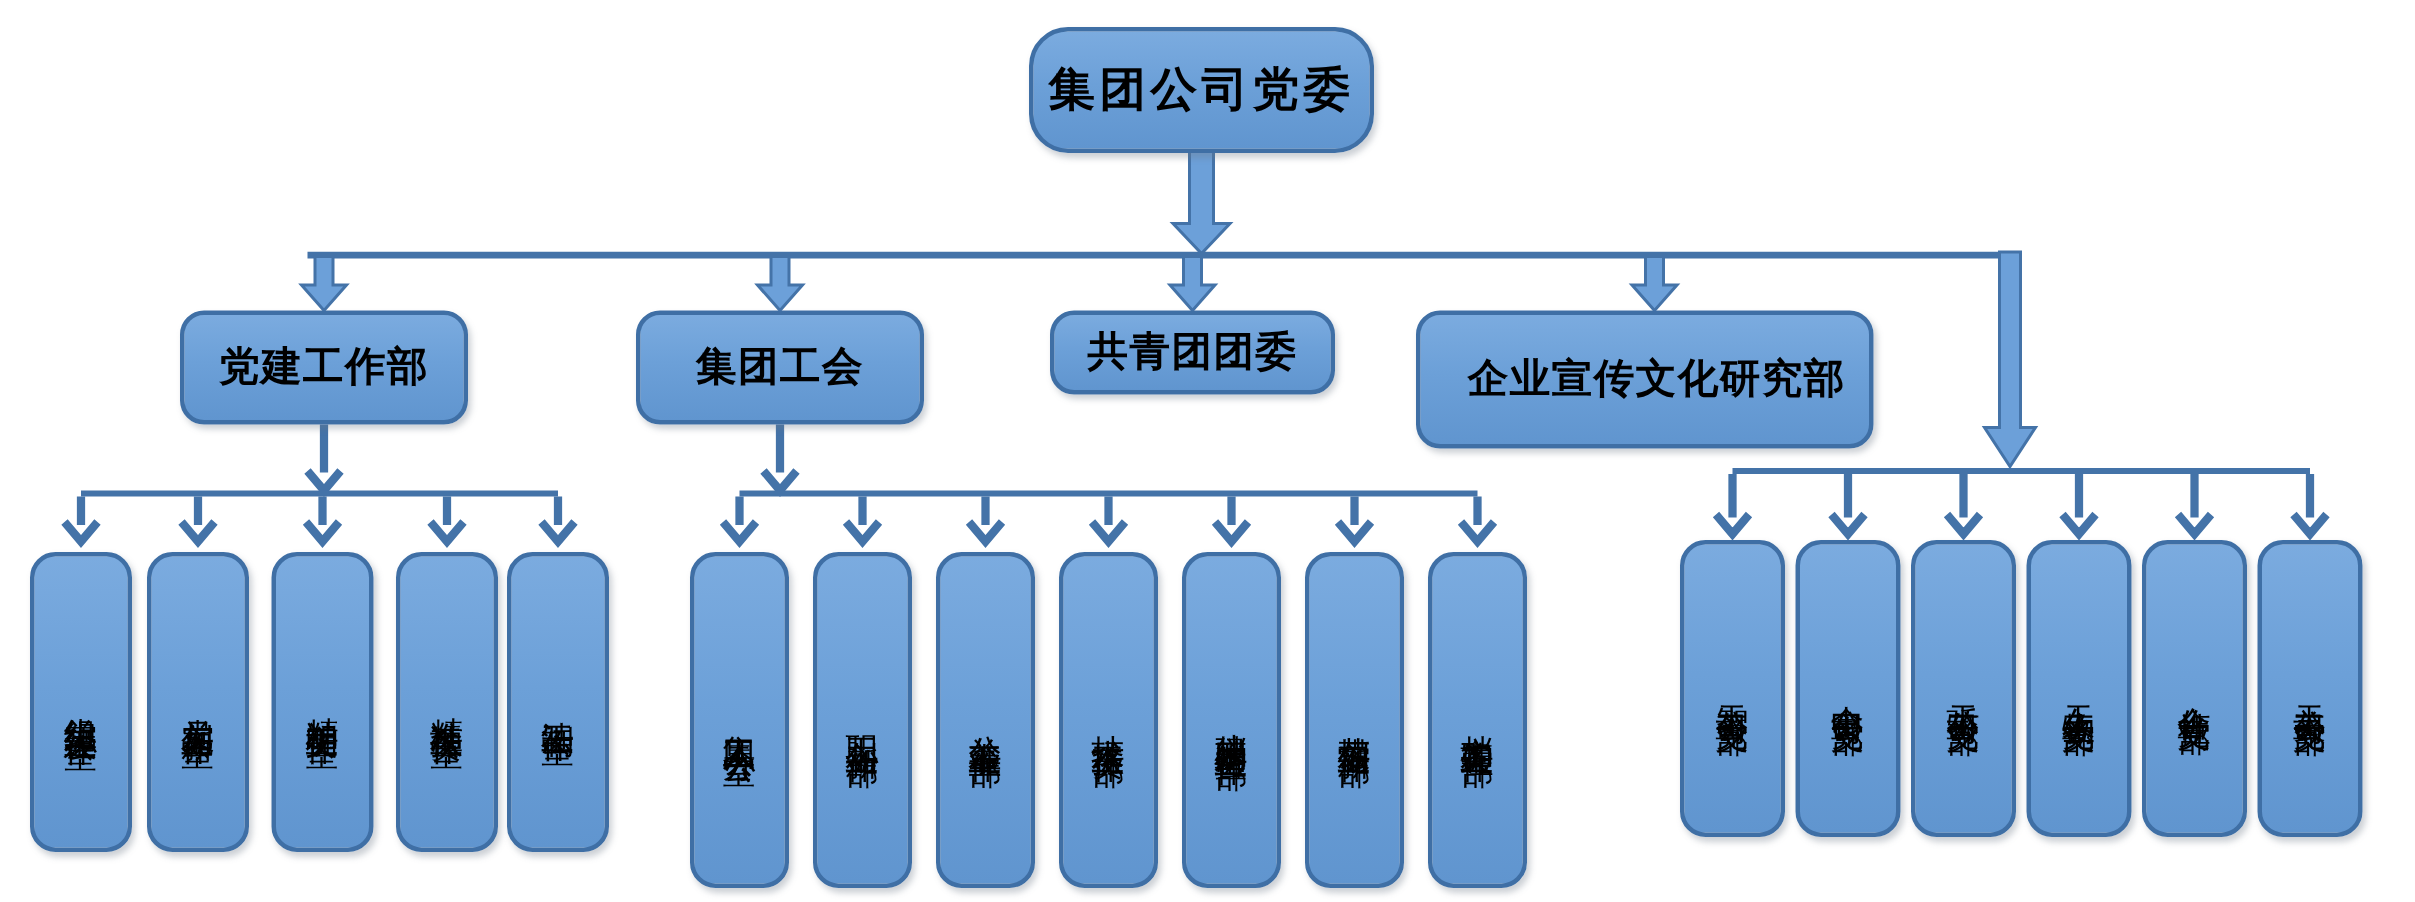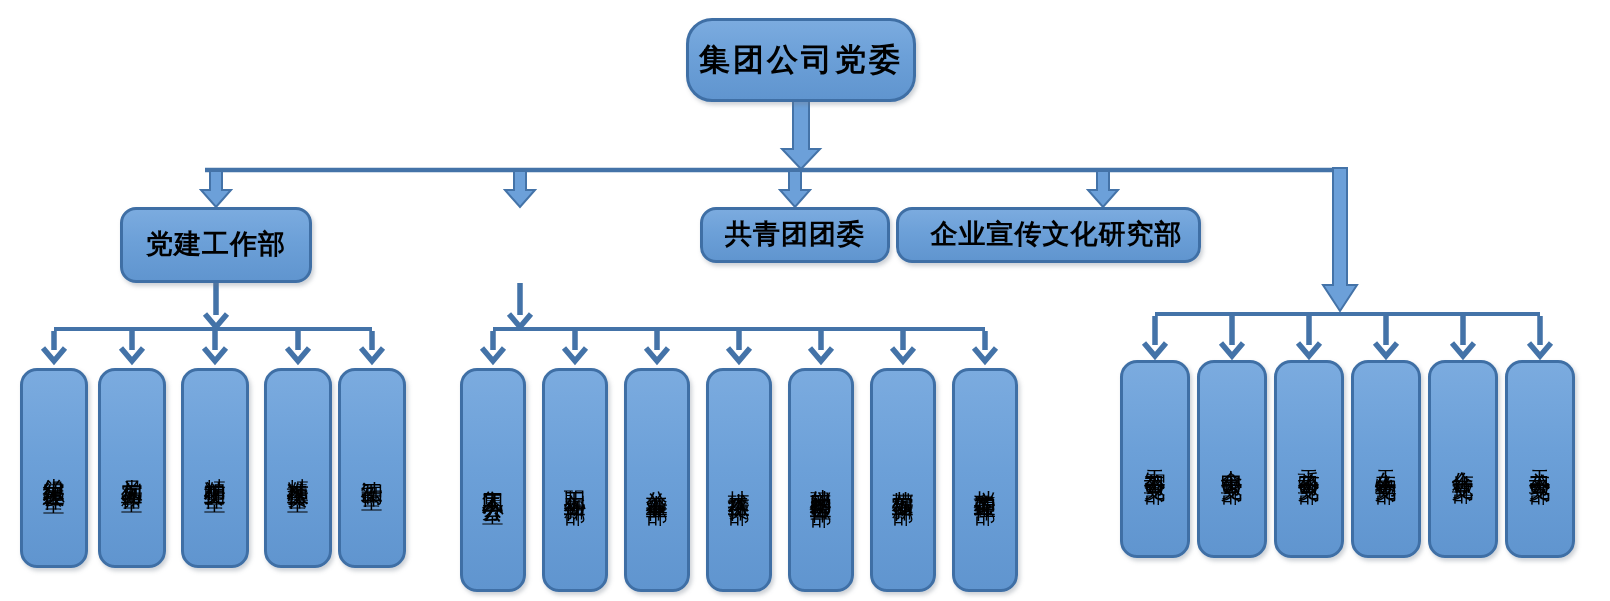--- a/index.html
+++ b/index.html
@@ -67,22 +67,23 @@
              M1232,316 V345 M1221,343 L1232,356 L1243,343
              M1309,316 V345 M1298,343 L1309,356 L1320,343
              M1386,316 V345 M1375,343 L1386,356 L1397,343
              M1463,316 V345 M1452,343 L1463,356 L1474,343
              M1540,316 V345 M1529,343 L1540,356 L1551,343"></path>
   </svg>
 
   <div class="node root" style="left:686px; top:18px; width:230px; height:84px;">集团公司党委</div>
 
   <div class="node dept" style="left:120px; top:207px; width:192px; height:76px;">党建工作部</div>
+  <div class="node dept" style="left:424px; top:207px; width:192px; height:76px;">集团工会</div>
   <div class="node dept" style="left:700px; top:207px; width:190px; height:56px;">共青团团委</div>
-  <div class="node dept" style="left:896px; top:207px; width:305px; height:56px;padding-left:16px;">企业宣传文化研究部</div>
+  <div class="node dept" style="left:944px; top:207px; width:305px; height:92px;padding-left:16px;">企业宣传文化研究部</div>
 
   <div class="node leaf" style="left:20px;  top:368px; width:68px; height:200px;">党组织建设工作室</div>
   <div class="node leaf" style="left:98px;  top:368px; width:68px; height:200px;">党员创新工作室</div>
   <div class="node leaf" style="left:181px; top:368px; width:68px; height:200px;">精神文明工作室</div>
   <div class="node leaf" style="left:264px; top:368px; width:68px; height:200px;">精准扶贫工作室</div>
   <div class="node leaf" style="left:338px; top:368px; width:68px; height:200px;">法制工作室</div>
 
   <div class="node leaf" style="left:460px; top:368px; width:66px; height:224px;">集团工会办公室</div>
   <div class="node leaf" style="left:542px; top:368px; width:66px; height:224px;">职工创新工作部</div>
   <div class="node leaf" style="left:624px; top:368px; width:66px; height:224px;">公益事业工作部</div>

